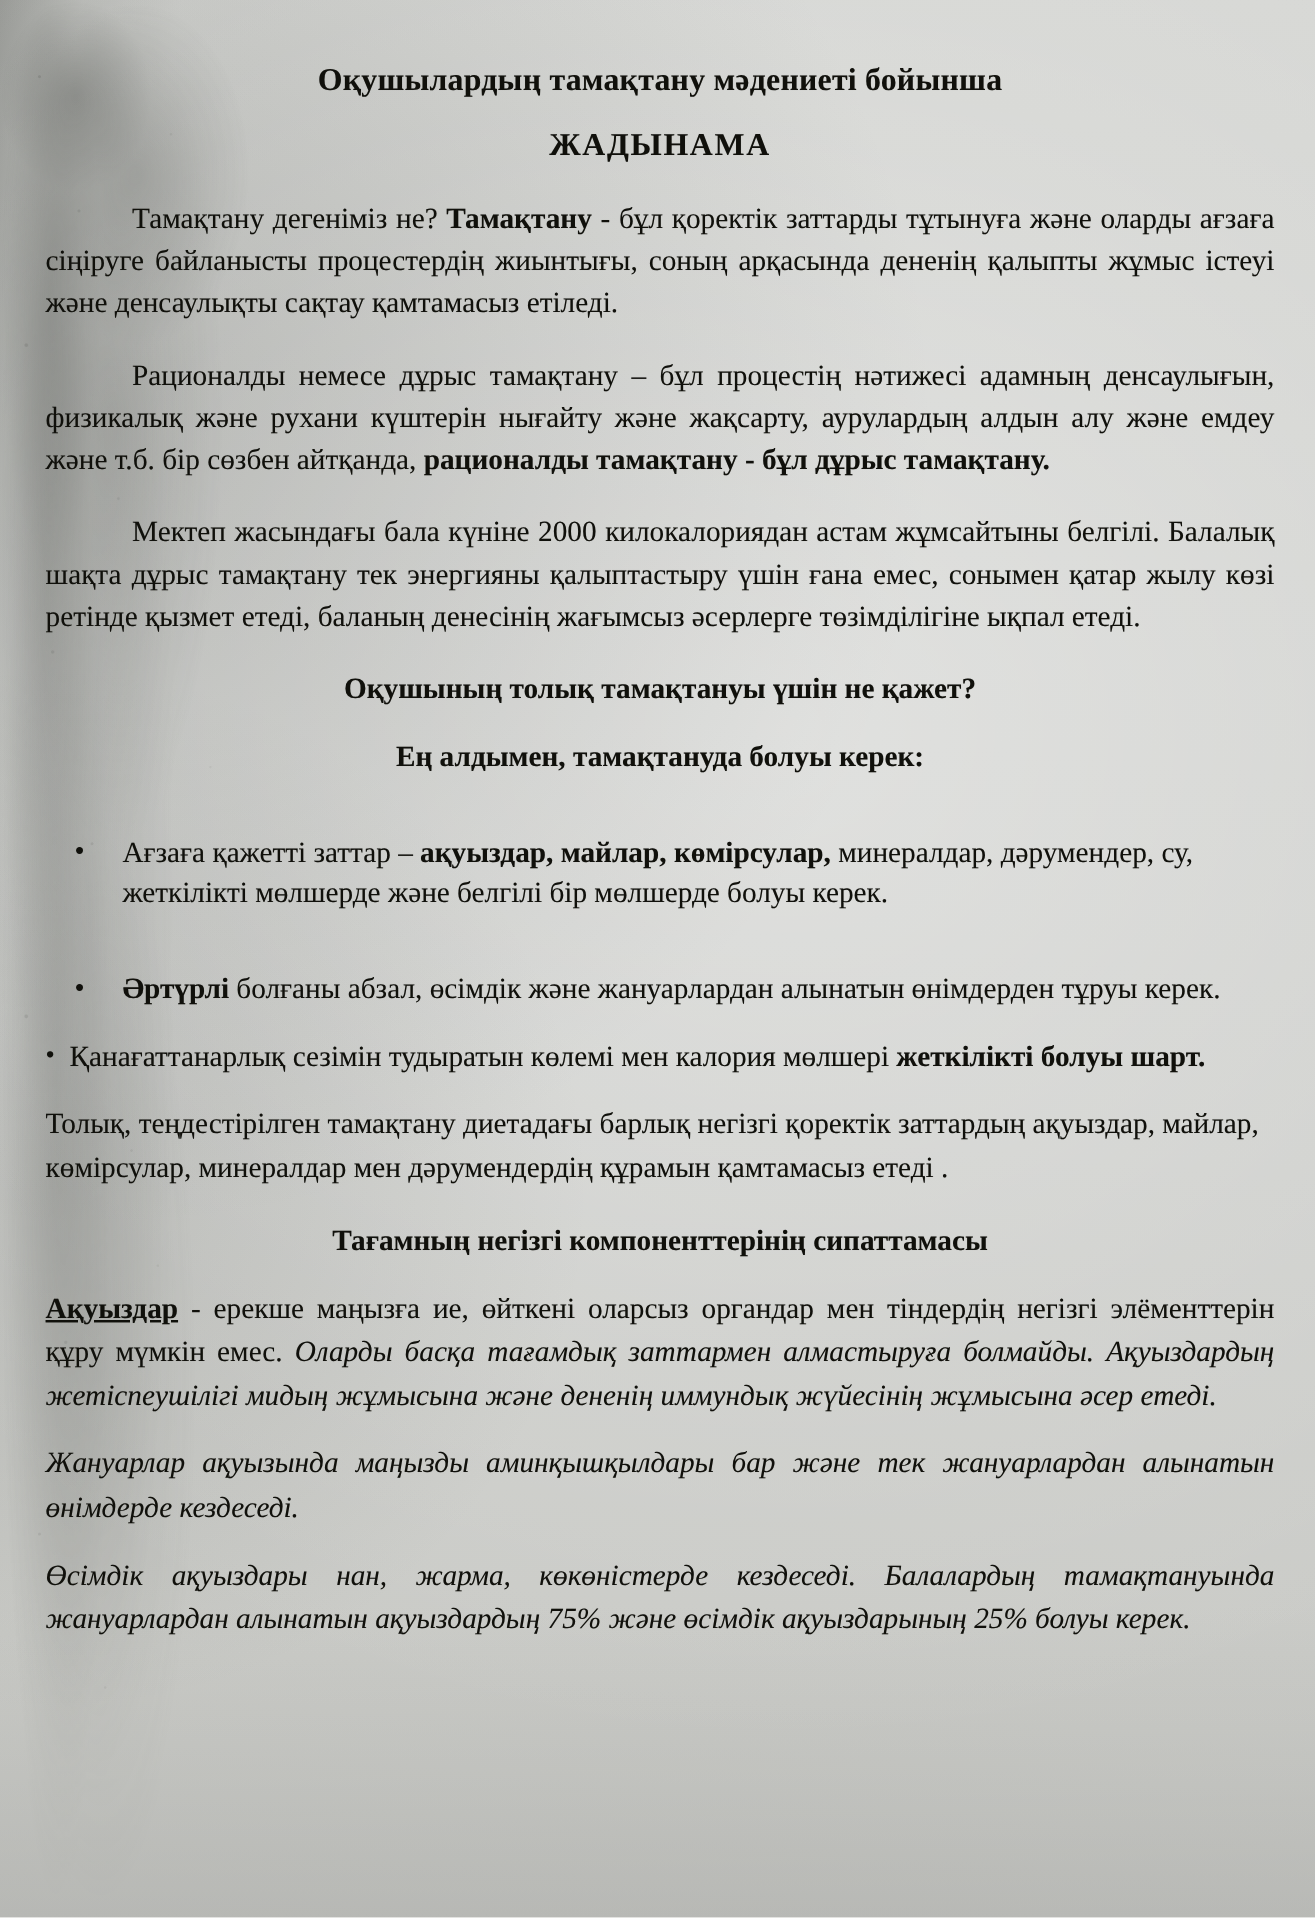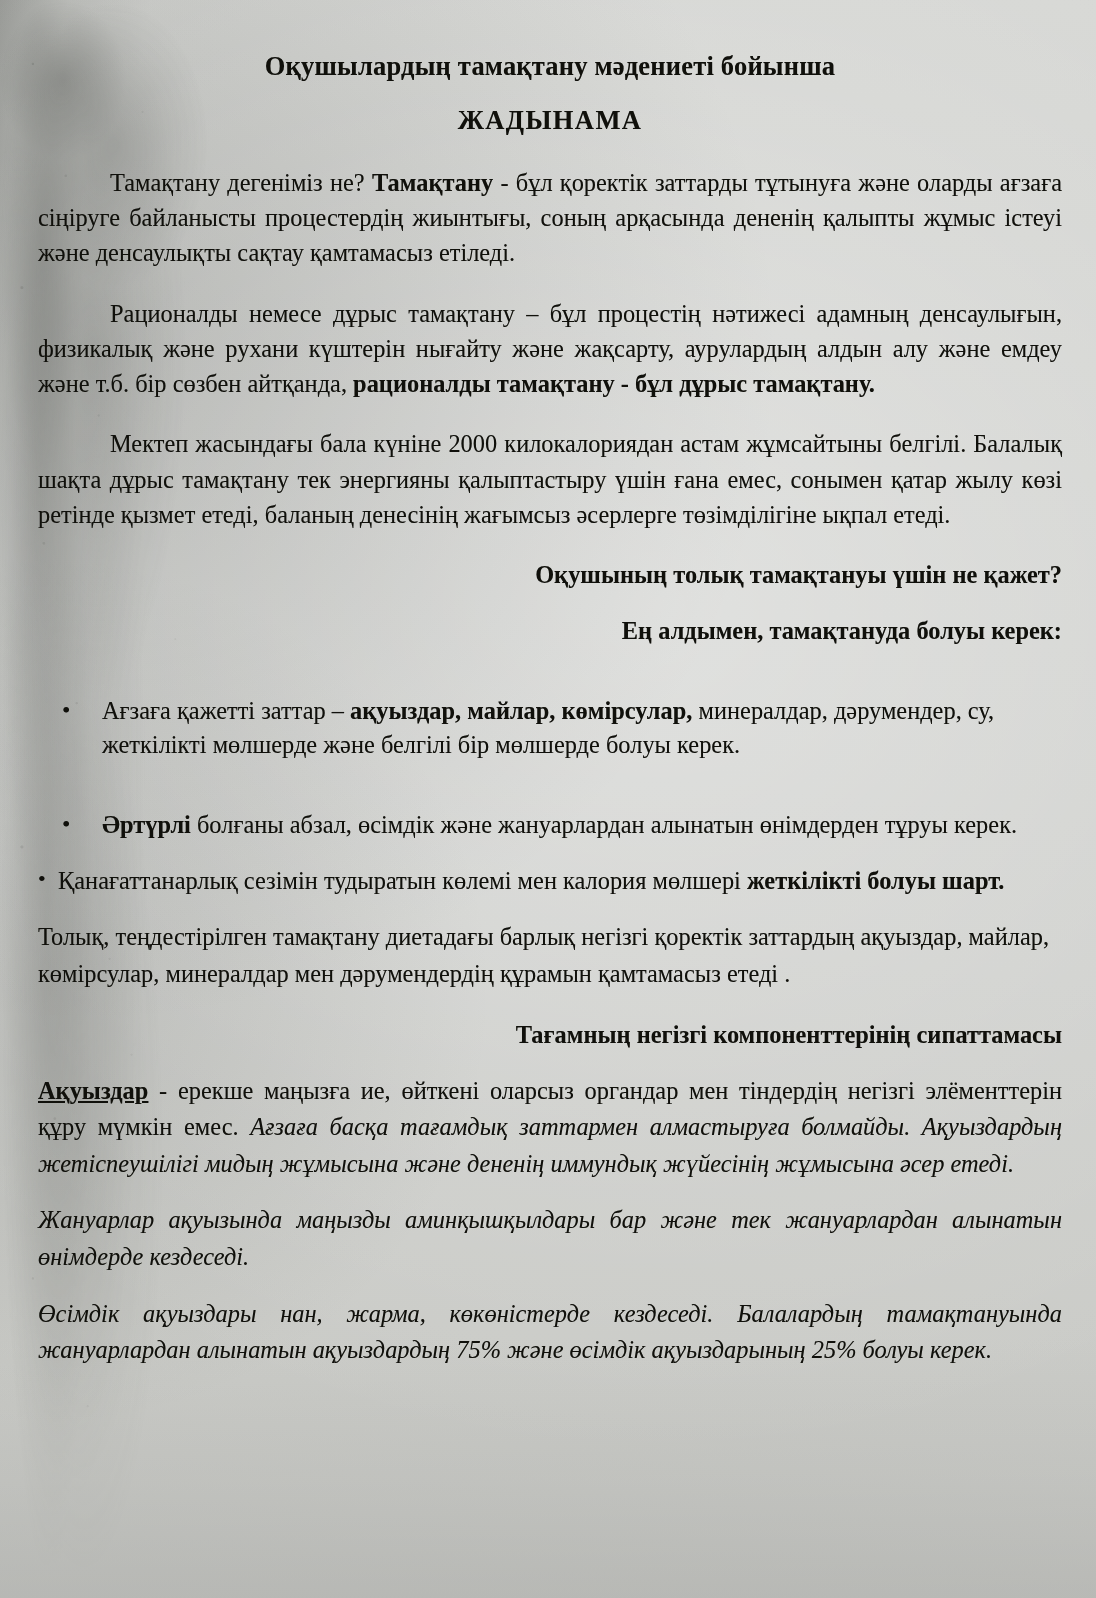--- a/index.html
+++ b/index.html
@@ -125,21 +125,21 @@
     margin-top: 25px;
   }
   .para.first { margin-top: 30px; }
 
   .heading {
     font-size: 24.4px;
     line-height: 1.4;
     font-weight: bold;
     margin-top: 26px;
     text-indent: 0;
-    text-align: right;
+    text-align: center;
   }
   .heading.tight { margin-top: 22px; }
 
   ul.bullets {
     list-style: none;
     margin: 0;
     padding: 0;
   }
   ul.bullets li {
     position: relative;
@@ -225,20 +225,20 @@
     <ul class="bullets">
       <li class="indent"><span>Ағзаға қажетті заттар – </span><b>ақуыздар, майлар, көмірсулар,</b><span> минералдар, дәрумендер, су, жеткілікті мөлшерде және белгілі бір мөлшерде болуы керек.</span></li>
       <li class="indent"><span></span><b>Әртүрлі</b><span> болғаны абзал, өсімдік және жануарлардан алынатын өнімдерден тұруы керек.</span></li>
       <li class="flush"><span>Қанағаттанарлық  сезімін тудыратын көлемі мен калория мөлшері </span><b>жеткілікті болуы шарт.</b><span></span></li>
     </ul>
 
     <p class="block">Толық, теңдестірілген тамақтану диетадағы барлық негізгі қоректік заттардың ақуыздар, майлар, көмірсулар, минералдар мен дәрумендердің құрамын қамтамасыз етеді .</p>
 
     <p class="heading">Тағамның негізгі компоненттерінің сипаттамасы</p>
 
-    <p class="block just"><b class="underline">Ақуыздар</b><span> -  ерекше маңызға ие, өйткені оларсыз органдар мен тіндердің негізгі элёменттерін құру мүмкін емес. </span><i>Ағзаға басқа тағамдық заттармен алмастыруға болмайды. Ақуыздардың жетіспеушілігі мидың жұмысына және дененің иммундық жүйесінің жұмысына әсер етеді.</i></p>
+    <p class="block just"><b class="underline">Ақуыздар</b><span> -  ерекше маңызға ие, өйткені оларсыз органдар мен тіндердің негізгі элёменттерін құру мүмкін емес. </span><i>Оларды басқа тағамдық заттармен алмастыруға болмайды. Ақуыздардың жетіспеушілігі мидың жұмысына және дененің иммундық жүйесінің жұмысына әсер етеді.</i></p>
 
     <p class="block just"><i>Жануарлар ақуызында маңызды аминқышқылдары бар және тек жануарлардан алынатын өнімдерде кездеседі.</i></p>
 
     <p class="block just"><i>Өсімдік ақуыздары нан, жарма, көкөністерде кездеседі. Балалардың тамақтануында жануарлардан алынатын ақуыздардың 75% және өсімдік ақуыздарының 25% болуы керек.</i></p>
 
   </div>
 </div>
 
 </body></html>

